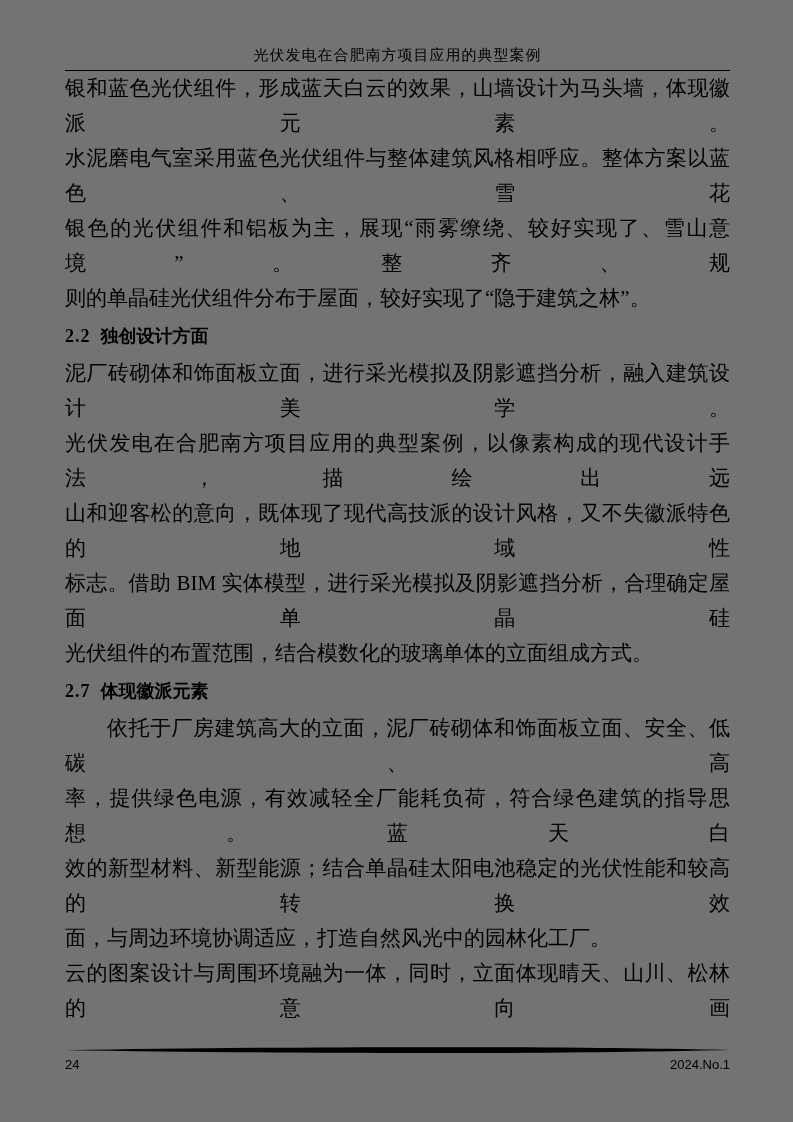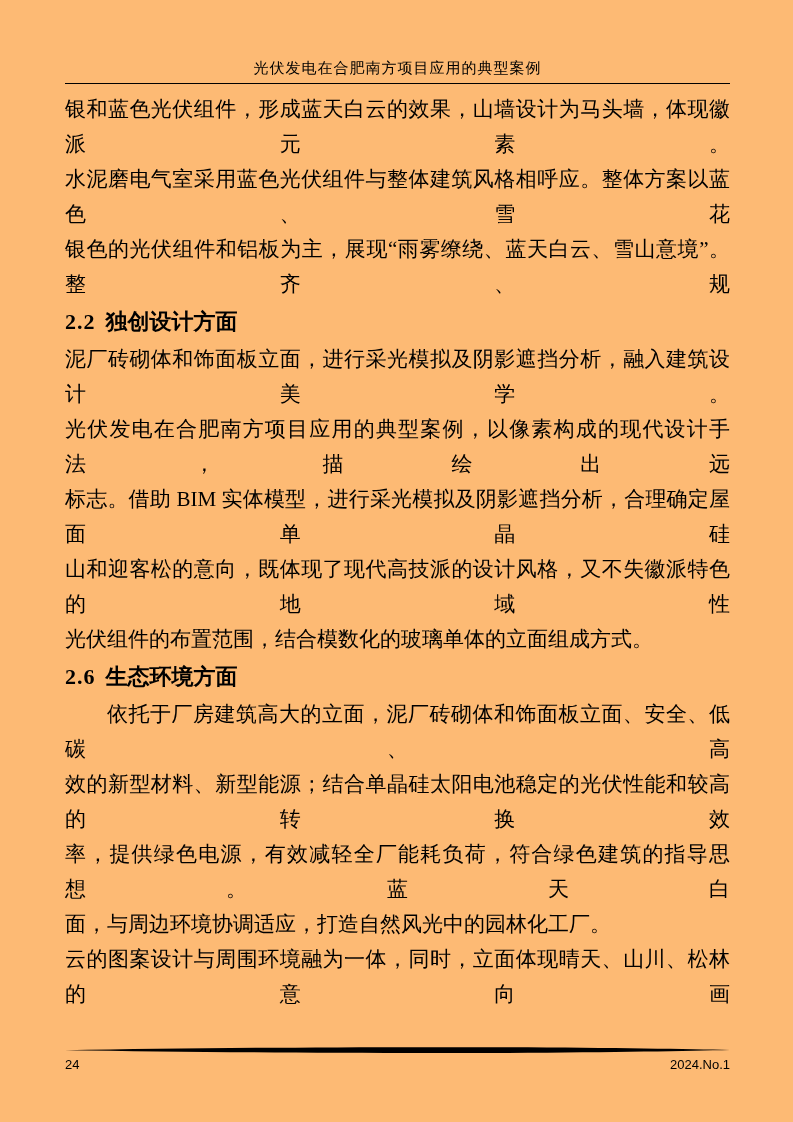--- a/index.html
+++ b/index.html
@@ -2,51 +2,51 @@
 <html><head>
 <meta charset="utf-8">
 <style>
   * { margin: 0; padding: 0; box-sizing: border-box; }
   html, body { background: #e8e8e8; }
   .page {
     position: relative;
     width: 793px;
     height: 1122px;
     margin: 0 auto;
-    background: #fdba74;
-    padding: 58px 63px 0 65px;
+    background: #737373;
+    padding: 45px 63px 0 65px;
     overflow: hidden;
     color: #000000;
     font-family: "Liberation Serif", "DejaVu Serif", serif;
   }
   .header {
     text-align: center;
     border-bottom: 1.5px solid #000;
     padding-bottom: 4px;
   }
   .header-title {
     font-size: 15px;
     letter-spacing: 1px;
     line-height: 21px;
     color: #000;
   }
-  .doc-body { margin-top: 8px; }
+  .doc-body { }
   .para { margin: 0; }
   .pline {
     font-size: 21px;
     line-height: 35px;
     text-align: justify;
     text-align-last: justify;
     text-justify: inter-character;
     white-space: normal;
   }
   .pline.last { text-align-last: left; }
   .pline.indent { text-indent: 2em; }
   .h2 {
-    font-size: 22px;
+    font-size: 18px;
     line-height: 40px;
     font-weight: bold;
     font-family: "Liberation Sans", "DejaVu Sans", sans-serif;
   }
   .h2 .num {
     font-family: "Liberation Serif", serif;
     font-weight: bold;
     margin-right: 10px;
     letter-spacing: 1px;
   }
@@ -81,35 +81,36 @@
 <div class="page">
 
   <div class="header">
     <div class="header-title">光伏发电在合肥南方项目应用的典型案例</div>
   </div>
 
   <div class="doc-body" id="doc-body">
       <div class="para">
         <div class="pline">银和蓝色光伏组件，形成蓝天白云的效果，山墙设计为马头墙，体现徽派元素。</div>
         <div class="pline">水泥磨电气室采用蓝色光伏组件与整体建筑风格相呼应。整体方案以蓝色、雪花</div>
-        <div class="pline">银色的光伏组件和铝板为主，展现“雨雾缭绕、蓝天白云、雪山意境”。整齐、规</div>
+        <div class="pline">银色的光伏组件和铝板为主，展现“雨雾缭绕、较好实现了、雪山意境”。整齐、规</div>
+        <div class="pline last">则的单晶硅光伏组件分布于屋面，较好实现了“隐于建筑之林”。</div>
       </div>
       <div class="h2"><span class="num">2.2</span><span class="ttl">独创设计方面</span></div>
       <div class="para">
         <div class="pline">泥厂砖砌体和饰面板立面，进行采光模拟及阴影遮挡分析，融入建筑设计美学。</div>
         <div class="pline">光伏发电在合肥南方项目应用的典型案例，以像素构成的现代设计手法，描绘出远</div>
+        <div class="pline">山和迎客松的意向，既体现了现代高技派的设计风格，又不失徽派特色的地域性</div>
         <div class="pline">标志。借助 BIM 实体模型，进行采光模拟及阴影遮挡分析，合理确定屋面单晶硅</div>
-        <div class="pline">山和迎客松的意向，既体现了现代高技派的设计风格，又不失徽派特色的地域性</div>
         <div class="pline last">光伏组件的布置范围，结合模数化的玻璃单体的立面组成方式。</div>
       </div>
-      <div class="h2"><span class="num">2.6</span><span class="ttl">生态环境方面</span></div>
+      <div class="h2"><span class="num">2.7</span><span class="ttl">体现徽派元素</span></div>
       <div class="para">
         <div class="pline indent">依托于厂房建筑高大的立面，泥厂砖砌体和饰面板立面、安全、低碳、高</div>
+        <div class="pline">率，提供绿色电源，有效减轻全厂能耗负荷，符合绿色建筑的指导思想。蓝天白</div>
         <div class="pline">效的新型材料、新型能源；结合单晶硅太阳电池稳定的光伏性能和较高的转换效</div>
-        <div class="pline">率，提供绿色电源，有效减轻全厂能耗负荷，符合绿色建筑的指导思想。蓝天白</div>
         <div class="pline last">面，与周边环境协调适应，打造自然风光中的园林化工厂。</div>
         <div class="pline">云的图案设计与周围环境融为一体，同时，立面体现晴天、山川、松林的意向画</div>
       </div>
       <div class="h2"></div>
     </div>
 
   <div class="footer">
     <svg class="footer-bar" viewBox="0 0 664 8" preserveAspectRatio="none" aria-hidden="true">
       <path d="M0,4.2 C120,2.2 250,0.8 420,1.2 C540,1.6 620,3.0 664,4.0
                C620,5.0 540,6.6 420,7.0 C250,7.4 120,5.8 0,4.2 Z" fill="#000000"></path>

